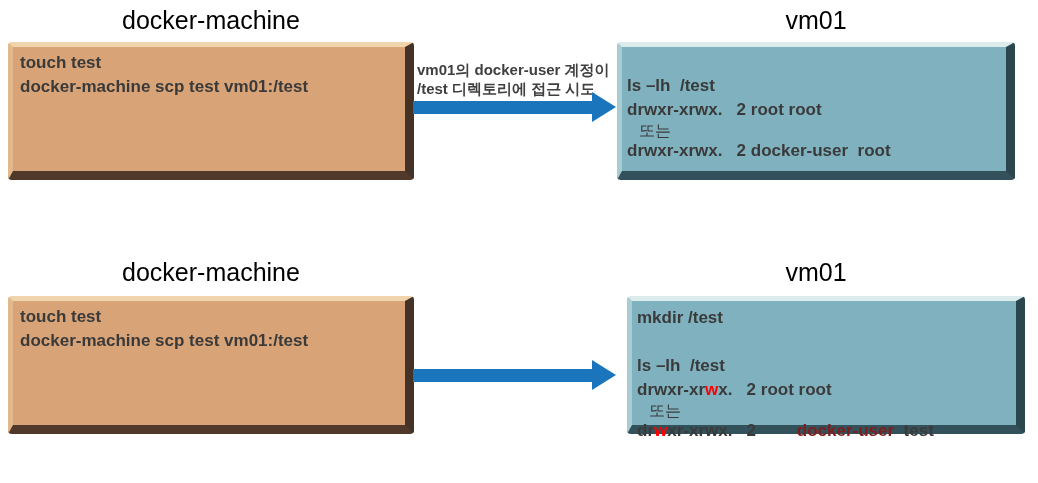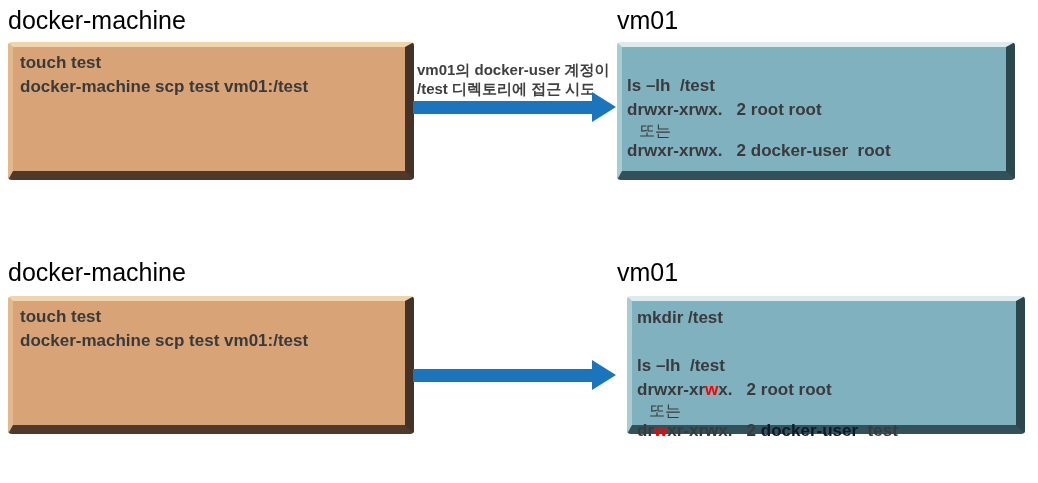--- a/index.html
+++ b/index.html
@@ -9,21 +9,21 @@
     height: 483px;
     background: #ffffff;
     font-family: "Liberation Sans", "DejaVu Sans", sans-serif;
     overflow: hidden;
   }
   .title {
     position: absolute;
     font-size: 25px;
     font-weight: 400;
     color: #000000;
-    text-align: left;
+    text-align: center;
     white-space: nowrap;
   }
   .box {
     position: absolute;
     border-radius: 4px;
     box-sizing: border-box;
     width: 406px;
     height: 138px;
   }
   .tan {
@@ -136,16 +136,16 @@
     <div class="shaft"></div>
     <div class="head"></div>
   </div>
 
   <div class="box teal pos-box-r2">
     <div class="t-line"><span>mkdir /test</span></div>
     <div class="t-line"><span></span></div>
     <div class="t-line"><span>ls –lh  /test</span></div>
     <div class="t-line"><span>drwxr-xr</span><span style="color: rgb(255, 0, 0);">w</span><span>x.   2 root root</span></div>
     <div class="t-line small"><span>또는</span></div>
-    <div class="t-line"><span>dr</span><span style="color: rgb(255, 0, 0);">w</span><span>xr-xrwx.   2 </span><span style="color: #0f172a;">docker-user</span><span>  test</span></div>
+    <div class="t-line"><span>dr</span><span style="color: rgb(255, 0, 0);">w</span><span>xr-xrwx.   2 </span><span style="color: #7f1d1d; margin-left: 36px;">docker-user</span><span>  test</span></div>
   </div>
 
 </div>
 
 </body></html>

